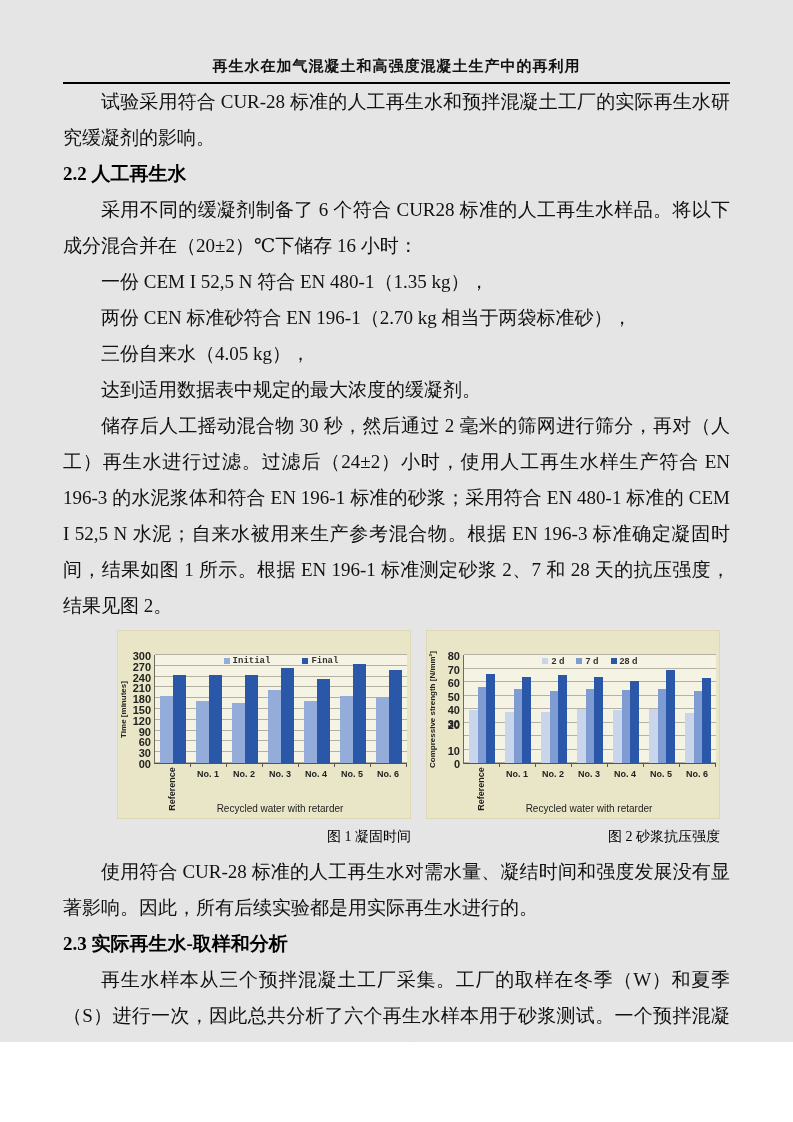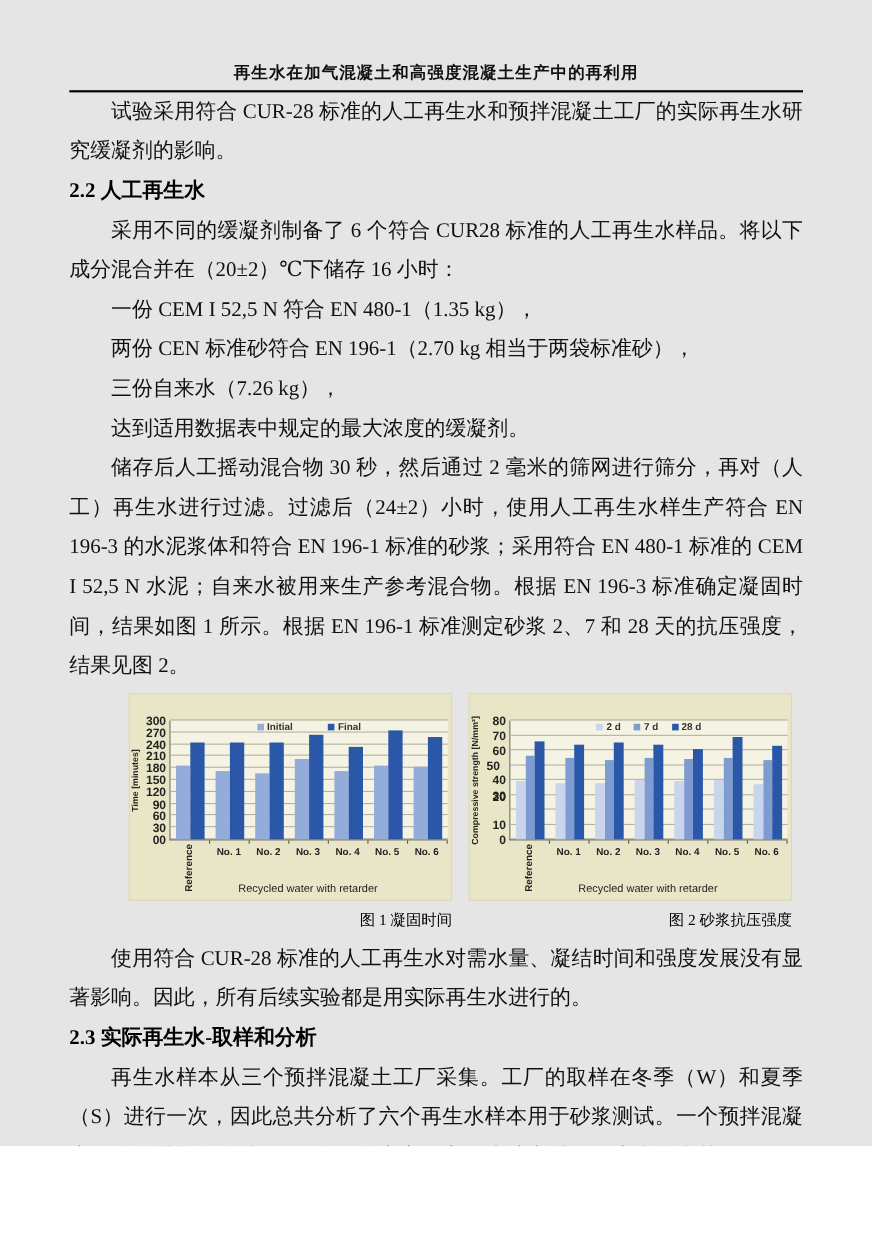--- a/index.html
+++ b/index.html
@@ -65,21 +65,21 @@
     <div class="doc-header">再生水在加气混凝土和高强度混凝土生产中的再利用</div>
 
     <p class="body">试验采用符合 CUR-28 标准的人工再生水和预拌混凝土工厂的实际再生水研究缓凝剂的影响。</p>
 
     <h2 class="sec">2.2 人工再生水</h2>
 
     <p class="body">采用不同的缓凝剂制备了 6 个符合 CUR28 标准的人工再生水样品。将以下成分混合并在（20±2）℃下储存 16 小时：</p>
 
     <p class="item">一份 CEM I 52,5 N 符合 EN 480-1（1.35 kg），</p>
     <p class="item">两份 CEN 标准砂符合 EN 196-1（2.70 kg 相当于两袋标准砂），</p>
-    <p class="item">三份自来水（7.26 kg），</p>
+    <p class="item">三份自来水（4.05 kg），</p>
     <p class="item">达到适用数据表中规定的最大浓度的缓凝剂。</p>
 
     <p class="body">储存后人工摇动混合物 30 秒，然后通过 2 毫米的筛网进行筛分，再对（人工）再生水进行过滤。过滤后（24±2）小时，使用人工再生水样生产符合 EN 196-3 的水泥浆体和符合 EN 196-1 标准的砂浆；采用符合 EN 480-1 标准的 CEM I 52,5 N 水泥；自来水被用来生产参考混合物。根据 EN 196-3 标准确定凝固时间，结果如图 1 所示。根据 EN 196-1 标准测定砂浆 2、7 和 28 天的抗压强度，结果见图 2。</p>
 
     <div class="figures">
       <div class="figcol">
         <div class="chart-box" id="chart-0">
             <div class="plot">
               <div class="gridline" style="bottom: 0%;"></div>
               <div class="gridline" style="bottom: 10%;"></div>
@@ -115,21 +115,21 @@
                 </div>
                 <div class="bar-group">
                   <div class="bar" style="height: 61.6667%; width: 36%; background: rgb(147, 172, 217);"></div>
                   <div class="bar" style="height: 91.6667%; width: 36%; background: rgb(43, 87, 168);"></div>
                 </div>
                 <div class="bar-group">
                   <div class="bar" style="height: 61.3333%; width: 36%; background: rgb(147, 172, 217);"></div>
                   <div class="bar" style="height: 86%; width: 36%; background: rgb(43, 87, 168);"></div>
                 </div>
               </div>
-              <div class="legend" style="gap: 32px;">
+              <div class="legend" style="gap: 32px; font-family: Liberation Mono, monospace;">
                 <div class="legend-item">
                   <div class="legend-swatch" style="background: rgb(147, 172, 217);"></div>
                   <div style="display: inline;">Initial</div>
                 </div>
                 <div class="legend-item">
                   <div class="legend-swatch" style="background: rgb(43, 87, 168);"></div>
                   <div style="display: inline;">Final</div>
                 </div>
               </div>
             </div>
@@ -229,21 +229,21 @@
                   <div class="legend-swatch" style="background: rgb(43, 87, 168);"></div>
                   <div style="display: inline;">28 d</div>
                 </div>
               </div>
             </div>
             <div class="ytick" style="top: 127px;">0</div>
             <div class="ytick" style="top: 113.5px;">10</div>
             <div class="ytick" style="top: 88px;">20</div>
             <div class="ytick" style="top: 86.5px;">30</div>
             <div class="ytick" style="top: 73px;">40</div>
-            <div class="ytick" style="top: 59.5px; text-align: center;">50</div>
+            <div class="ytick" style="top: 59.5px;">50</div>
             <div class="ytick" style="top: 46px;">60</div>
             <div class="ytick" style="top: 32.5px;">70</div>
             <div class="ytick" style="top: 19px;">80</div>
             <div class="xlabels">
               <div class="xtick rot" style="left: 7.14286%;">Reference</div>
               <div class="xaxis-tick" style="left: 14.2857%;"></div>
               <div class="xtick" style="left: 21.4286%;">No. 1</div>
               <div class="xaxis-tick" style="left: 28.5714%;"></div>
               <div class="xtick" style="left: 35.7143%;">No. 2</div>
               <div class="xaxis-tick" style="left: 42.8571%;"></div>

